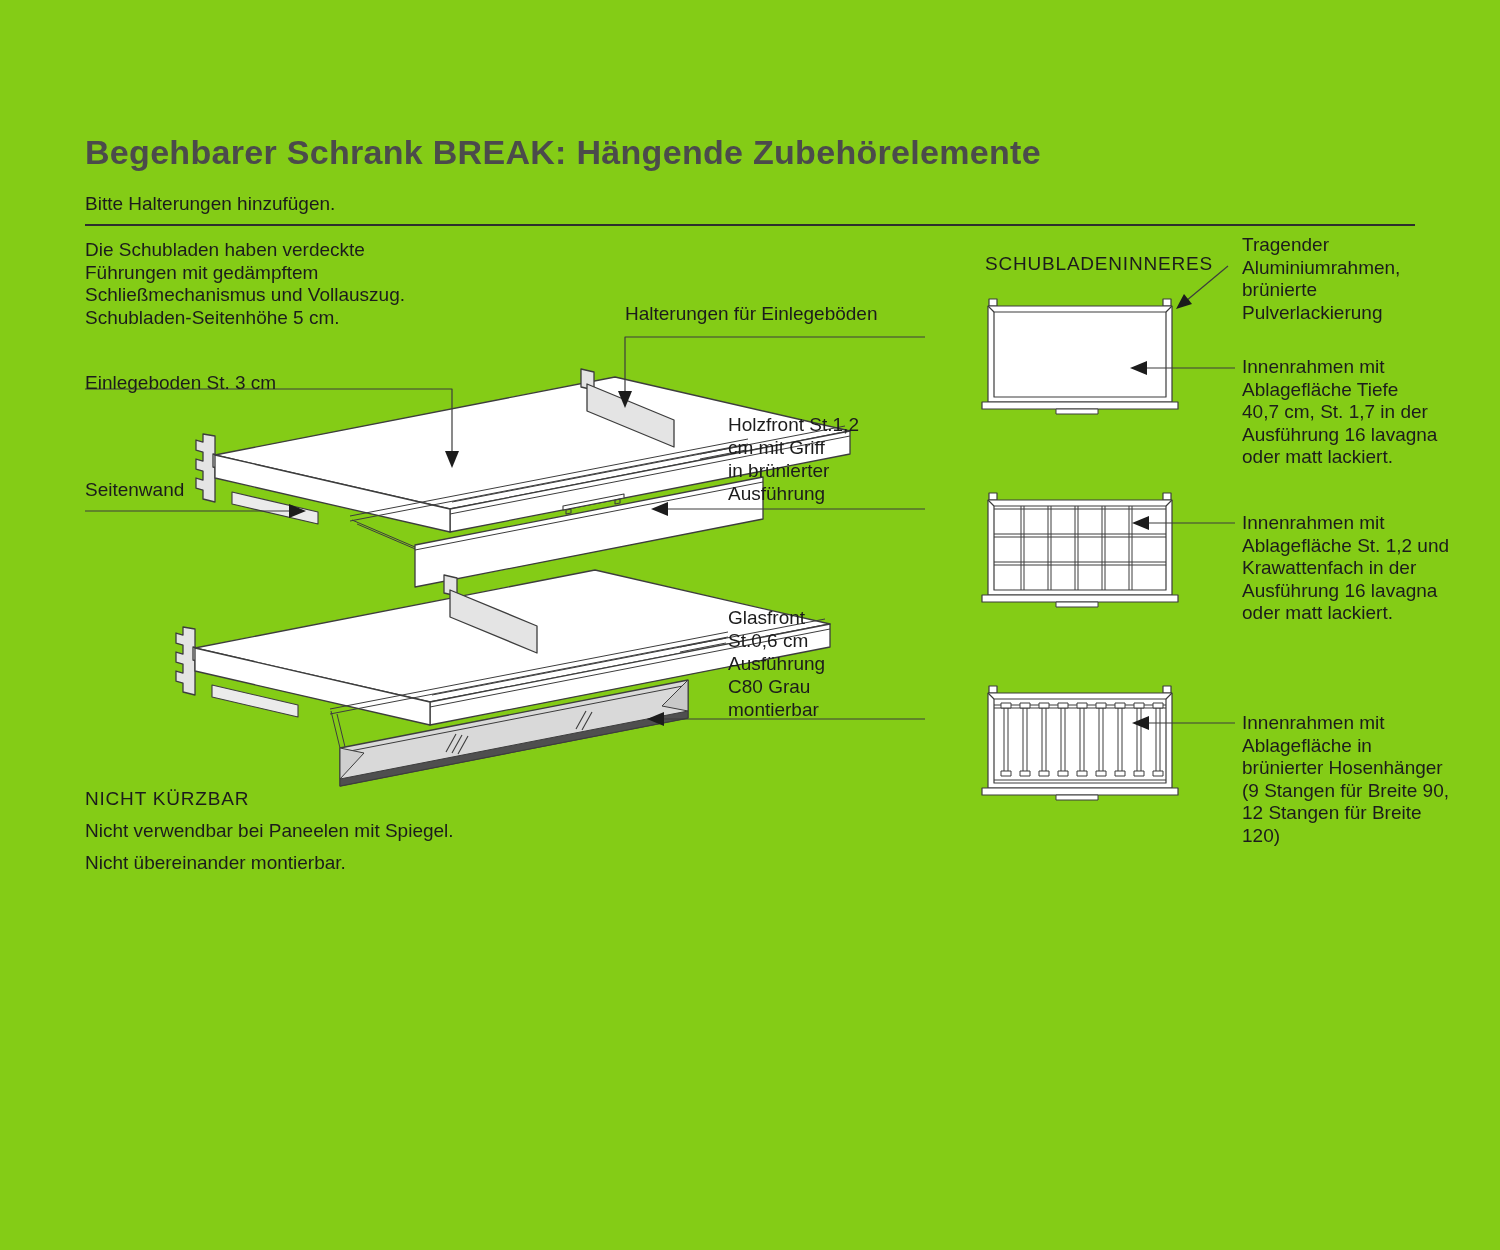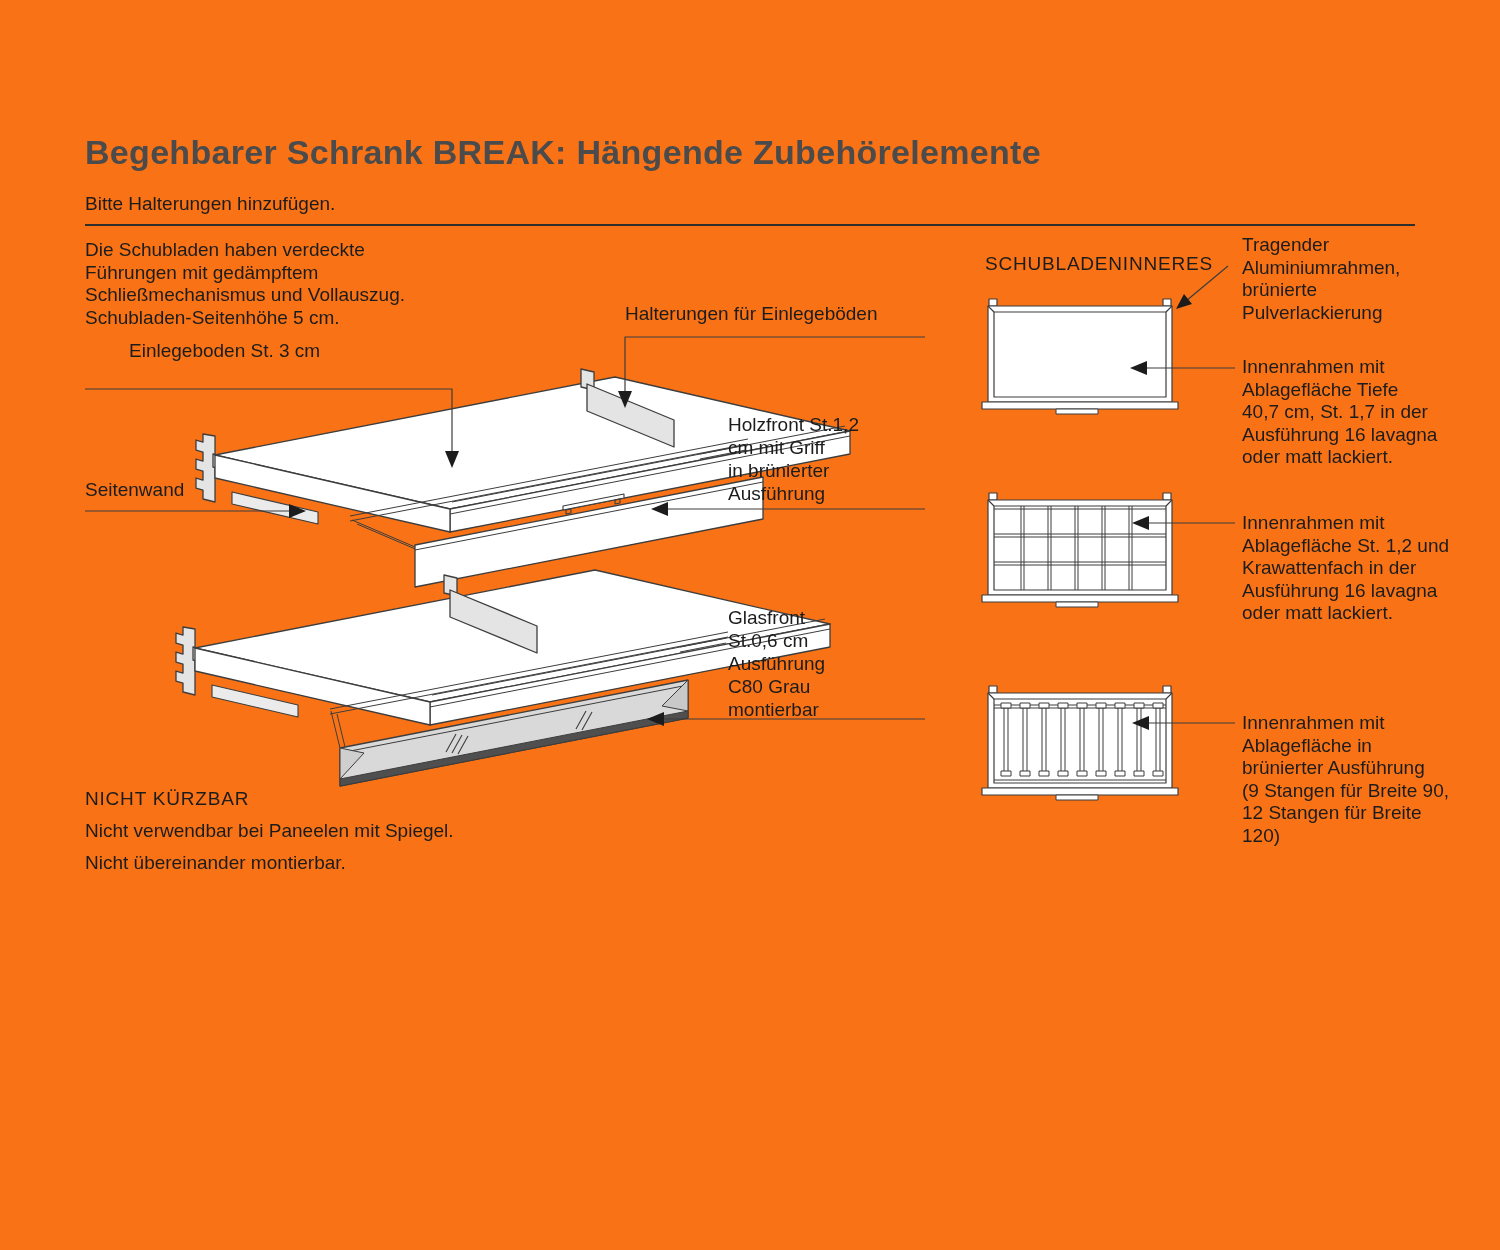--- a/index.html
+++ b/index.html
@@ -1,16 +1,16 @@
 <!DOCTYPE html>
 <html><head>
 <meta charset="utf-8">
 <style>
   html,body{margin:0;padding:0;background:#ffffff;}
-  .page{position:relative;width:1500px;height:1250px;background:#f97316;overflow:hidden;
+  .page{position:relative;width:1500px;height:1250px;background:#84cc16;overflow:hidden;
         font-family:"Liberation Sans",sans-serif;color:#1c1c1c;}
   .art{position:absolute;left:0;top:0;z-index:1;}
   .txt{position:absolute;z-index:2;font-size:19px;line-height:22.5px;white-space:nowrap;}
   .page-title{position:absolute;z-index:2;font-size:34px;font-weight:700;color:#4b4b4b;
               letter-spacing:0.3px;white-space:nowrap;}
   .rule{position:absolute;z-index:2;height:2px;background:#2e2e2e;}
   .right-align{text-align:left;}
   .caps{letter-spacing:0.8px;}
   .multiline div{white-space:nowrap;}
 </style>
@@ -184,21 +184,21 @@
 
   <div class="rule" style="left:85px;top:224px;width:1330px;"></div>
 
   <div class="txt multiline" style="left:85px;top:239px;">
       <div>Die Schubladen haben verdeckte</div>
       <div>Führungen mit gedämpftem</div>
       <div>Schließmechanismus und Vollauszug.</div>
       <div>Schubladen-Seitenhöhe 5 cm.</div>
     </div>
 
-  <div class="txt" style="left:85px;top:340px;margin-left:44px;">Einlegeboden St. 3 cm</div>
+  <div class="txt" style="left:85px;top:372px;">Einlegeboden St. 3 cm</div>
 
   <div class="txt right-align" style="left:625px;top:303px;width:300px;">Halterungen für Einlegeböden</div>
 
   <div class="txt" style="left:85px;top:479px;">Seitenwand</div>
 
   <div class="txt multiline right-align" style="left:728px;top:413px;width:200px;line-height:23px;">
       <div>Holzfront St.1,2</div>
       <div>cm mit Griff</div>
       <div>in brünierter</div>
       <div>Ausführung</div>
@@ -239,19 +239,19 @@
       <div>Innenrahmen mit</div>
       <div>Ablagefläche St. 1,2 und</div>
       <div>Krawattenfach in der</div>
       <div>Ausführung 16 lavagna</div>
       <div>oder matt lackiert.</div>
     </div>
 
   <div class="txt multiline" style="left:1242px;top:712px;">
       <div>Innenrahmen mit</div>
       <div>Ablagefläche in</div>
-      <div>brünierter Ausführung</div>
+      <div>brünierter Hosenhänger</div>
       <div>(9 Stangen für Breite 90,</div>
       <div>12 Stangen für Breite</div>
       <div>120)</div>
     </div>
 
 </div>
 
 </body></html>

